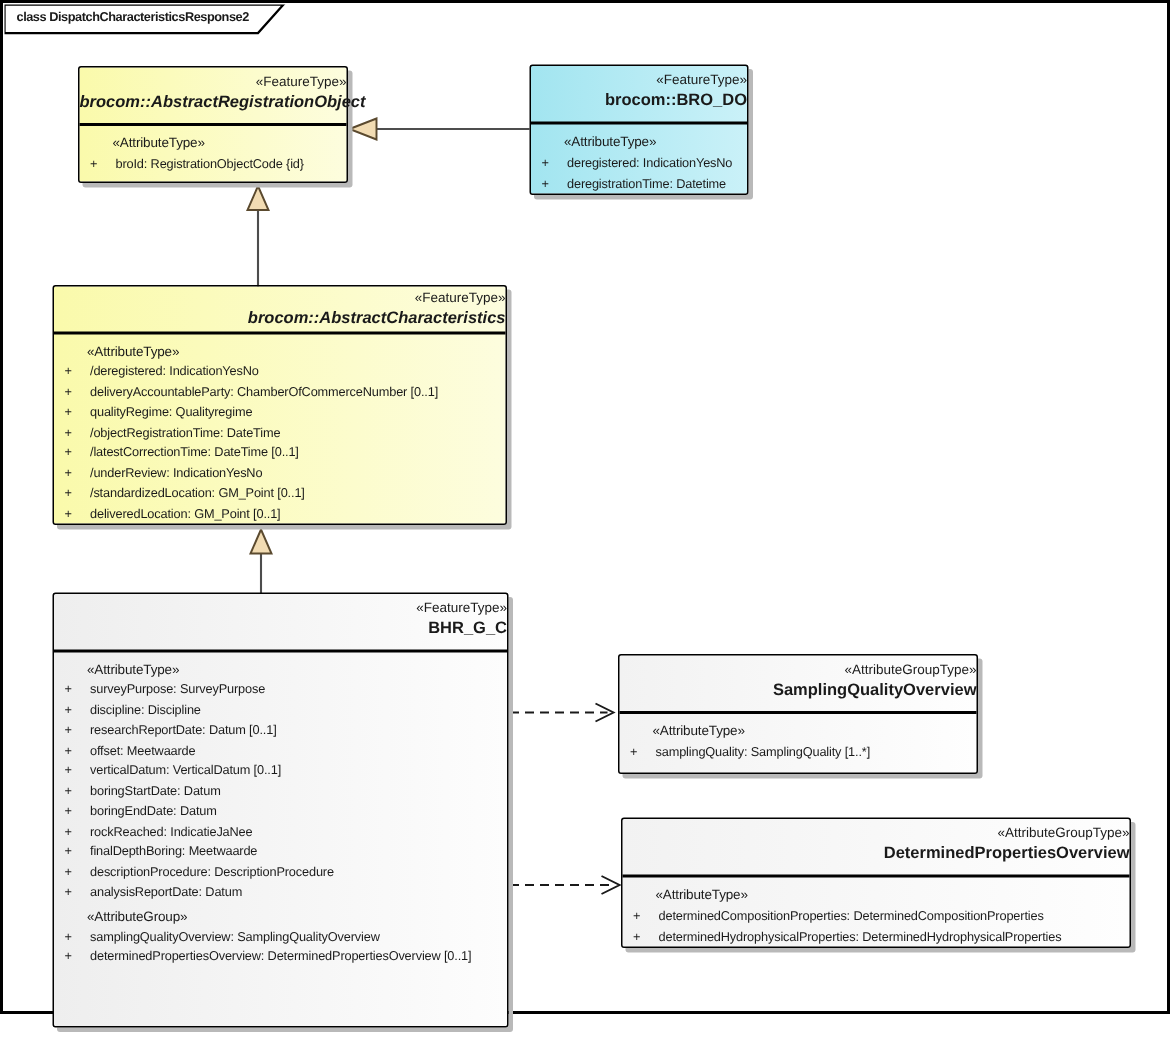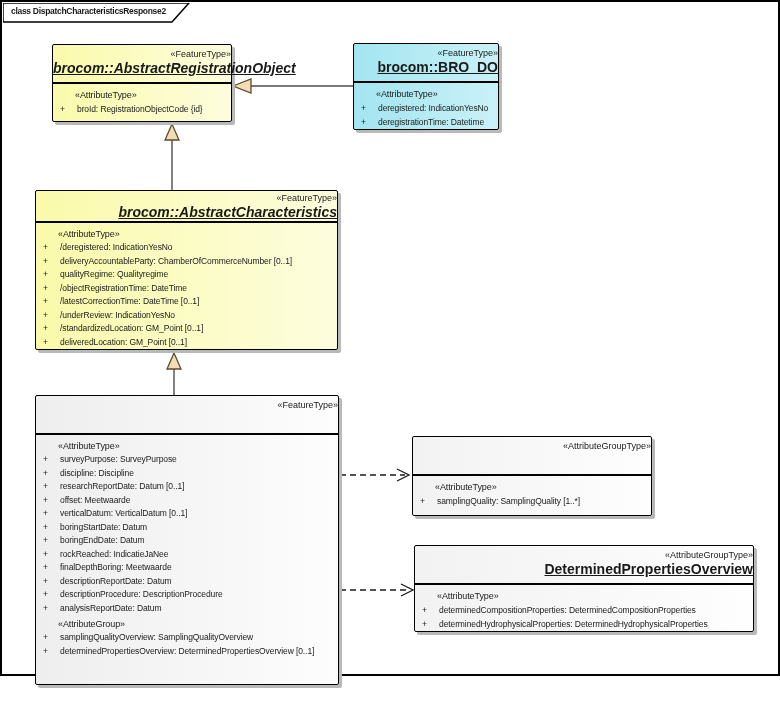--- a/index.html
+++ b/index.html
@@ -13,21 +13,21 @@
   .connectors{position:absolute;left:0;top:0;z-index:1;pointer-events:none;}
   .uml-class{position:absolute;z-index:2;box-sizing:border-box;
              border:1.5px solid #000;border-radius:2px;
              box-shadow:3px 3px 0 #b9b9b9;}
   .fill-yellow{background:linear-gradient(90deg,#fafaab,#fdfdde);}
   .fill-cyan{background:linear-gradient(90deg,#a2e5f0,#caf1f8);}
   .fill-gray{background:linear-gradient(90deg,#eeeeee,#fdfdfd);}
   .fill-white{background:linear-gradient(90deg,#f2f2f2,#fefefe);}
   .hdr{box-sizing:border-box;text-align:right;padding-top:3px;}
   .stereo{font-size:9px;line-height:13px;white-space:nowrap;}
-  .cname{font-size:14px;font-weight:bold;line-height:14px;white-space:nowrap;text-decoration:underline;}
+  .cname{font-size:11px;font-weight:bold;line-height:14px;white-space:nowrap;}
   .cname.abstract{font-style:italic;}
   .attrs{box-sizing:border-box;border-top:2px solid #000;
          padding:4px 2px 0 0;font-size:8.5px;letter-spacing:-0.1px;}
   .attr-stereo{font-size:9px;padding-left:22px;line-height:14px;white-space:nowrap;}
   .row{line-height:14px;white-space:nowrap;}
   .rows-tight .row{line-height:13.5px;}
   .row .vis{display:inline-block;width:24px;padding-left:7px;box-sizing:border-box;}
   .group-stereo{margin-top:2px;}
 </style>
 </head>
@@ -114,50 +114,51 @@
           <div class="row"><span class="vis">+</span><span class="txt">/underReview: IndicationYesNo</span></div>
           <div class="row"><span class="vis">+</span><span class="txt">/standardizedLocation: GM_Point [0..1]</span></div>
           <div class="row"><span class="vis">+</span><span class="txt">deliveredLocation: GM_Point [0..1]</span></div>
         </div>
     </div>
   </div>
 
   <div class="uml-class fill-gray" style="left:33px;top:393px;width:304px;height:290px;">
     <div class="hdr" style="height:37px;">
       <div class="stereo">«FeatureType»</div>
+      <div class="cname">BHR_G_C</div>
     </div>
     <div class="attrs rows-tight">
       <div class="attr-stereo">«AttributeType»</div>
       <div>
 
       <div class="row"><span class="vis">+</span><span class="txt">surveyPurpose: SurveyPurpose</span></div>
           <div class="row"><span class="vis">+</span><span class="txt">discipline: Discipline</span></div>
           <div class="row"><span class="vis">+</span><span class="txt">researchReportDate: Datum [0..1]</span></div>
           <div class="row"><span class="vis">+</span><span class="txt">offset: Meetwaarde</span></div>
           <div class="row"><span class="vis">+</span><span class="txt">verticalDatum: VerticalDatum [0..1]</span></div>
           <div class="row"><span class="vis">+</span><span class="txt">boringStartDate: Datum</span></div>
           <div class="row"><span class="vis">+</span><span class="txt">boringEndDate: Datum</span></div>
           <div class="row"><span class="vis">+</span><span class="txt">rockReached: IndicatieJaNee</span></div>
           <div class="row"><span class="vis">+</span><span class="txt">finalDepthBoring: Meetwaarde</span></div>
-          <div class="row"><span class="vis">+</span><span class="txt">descriptionReportDate: Datum</span></div>
           <div class="row"><span class="vis">+</span><span class="txt">descriptionProcedure: DescriptionProcedure</span></div>
           <div class="row"><span class="vis">+</span><span class="txt">analysisReportDate: Datum</span></div>
         </div>
       <div class="attr-stereo group-stereo">«AttributeGroup»</div>
       <div>
 
       <div class="row"><span class="vis">+</span><span class="txt">samplingQualityOverview: SamplingQualityOverview</span></div>
           <div class="row"><span class="vis">+</span><span class="txt">determinedPropertiesOverview: DeterminedPropertiesOverview [0..1]</span></div>
         </div>
     </div>
   </div>
 
   <div class="uml-class fill-white" style="left:410px;top:434px;width:240px;height:80px;">
     <div class="hdr" style="height:37px;">
       <div class="stereo">«AttributeGroupType»</div>
+      <div class="cname">SamplingQualityOverview</div>
     </div>
     <div class="attrs">
       <div class="attr-stereo">«AttributeType»</div>
       <div>
 
       <div class="row"><span class="vis">+</span><span class="txt">samplingQuality: SamplingQuality [1..*]</span></div>
         </div>
     </div>
   </div>
 

